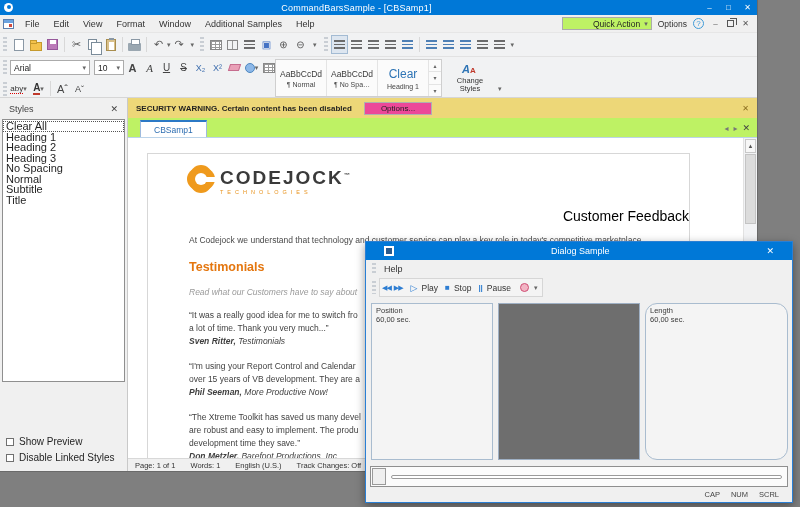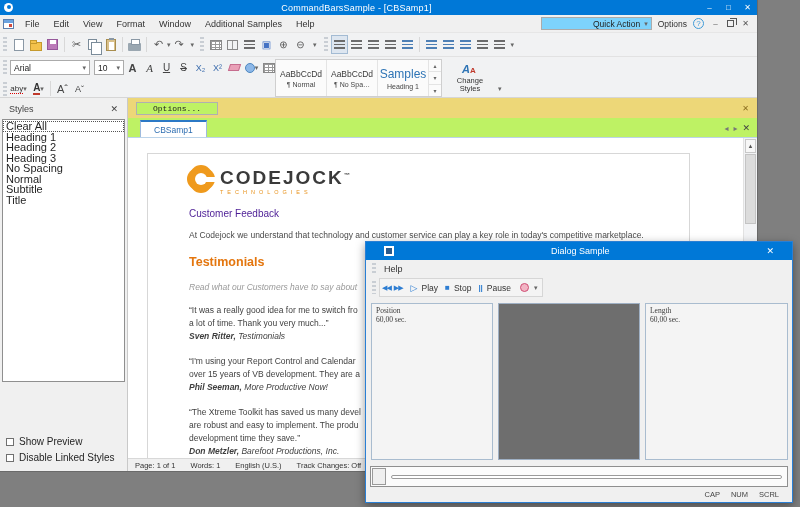--- a/index.html
+++ b/index.html
@@ -14,21 +14,21 @@
   .app-ico::after { content:""; position:absolute; left:3px; top:2px; width:4px; height:4px; border-radius:50%; background:#0078d7; }
   .tb-title { flex:1; text-align:center; letter-spacing:.2px; }
   .wbtn { width:19px; text-align:center; font-size:8px; color:#fff; }
 
   .menubar { height:17px; display:flex; align-items:center; font-size:9px; color:#333; background:#f0f0f0; flex:0 0 auto; }
   .mdi-ico { width:11px; height:10px; border:1px solid #5b7fae; background:#fff; margin:0 4px 0 3px; position:relative; }
   .mdi-ico::before { content:""; position:absolute; left:0; top:0; right:0; height:3px; background:#6ba3e0; }
   .mdi-ico::after { content:""; position:absolute; right:1px; bottom:1px; width:3px; height:3px; background:#d04b3e; }
   .mitem { padding:0 7px; }
   .menu-right { margin-left:auto; display:flex; align-items:center; gap:6px; padding-right:6px; }
-  .qa-combo { width:111px; height:13px; border:1px solid #ababab; background:#7dd3fc; display:flex; align-items:center;
+  .qa-combo { width:90px; height:13px; border:1px solid #ababab; background:#bef264; display:flex; align-items:center;
               justify-content:flex-end; font-size:8.5px; color:#222; padding-right:3px; gap:4px; }
   .qa-combo .car { color:#666; font-size:7px; }
   .help-ico { width:11px; height:11px; border-radius:50%; border:1px solid #3f9bd8; color:#3f9bd8; font-size:8px;
               display:flex; align-items:center; justify-content:center; }
   .mdi-btn { color:#555; font-size:8px; width:11px; text-align:center; }
   .ic-restore { width:7px; height:7px; border:1px solid #555; position:relative; }
   .ic-restore::before { content:""; position:absolute; left:2px; top:-3px; width:6px; height:6px;
                         border-top:1px solid #555; border-right:1px solid #555; }
 
   
@@ -100,41 +100,41 @@
   .sp-item { height:10.5px; line-height:10.5px; padding-left:3px; }
   .sp-item.focused { outline:1px dotted #555; outline-offset:-1px; }
   .sp-spacer { flex:1; }
   .sp-checks { padding:2px 6px 8px 6px; font-size:10px; color:#1f1f1f; }
   .cb-row { display:flex; align-items:center; gap:5px; margin-top:5px; }
   .cb { width:8px; height:8px; border:1px solid #707070; background:#fff; flex:0 0 auto; }
 
   .docside { flex:1; display:flex; flex-direction:column; min-width:0; }
   .secbar { height:20px; background:#edd778; display:flex; align-items:center; font-size:8px; color:#1f1f1f; padding:0 8px; gap:12px; flex:0 0 auto; }
   .sec-msg { font-weight:bold; }
-  .sec-btn { background:#bef264; border:1px solid #b0b0b0; font-size:8px; color:#222; padding:1px 16px;font-family:Liberation Mono, monospace; }
+  .sec-btn { background:#ec4899; border:1px solid #b0b0b0; font-size:8px; color:#222; padding:1px 16px; }
   .sec-x { margin-left:auto; color:#8a6d1f; font-size:8px; }
 
   .tabrow { height:20px; background:#bef264; display:flex; align-items:flex-end; border-bottom:1px solid #bcd4ea; padding-left:12px; flex:0 0 auto; }
   .tab { height:17px; background:#fff; border:1px solid #9ebade; border-bottom:none; border-top:2px solid #2b79c6;
          color:#2b6cb0; font-size:8.5px; display:flex; align-items:center; padding:0 13px; }
   .tab-ctrls { margin-left:auto; display:flex; gap:5px; padding:0 7px 4px 0; color:#777; font-size:8px; align-items:center; }
 
   .viewport { flex:1; background:#fff; position:relative; overflow:hidden; }
   .page { position:absolute; left:19px; top:15px; width:543px; height:620px; background:#fff; border:1px solid #d7d7d7;
           padding:11px 0 0 41px; overflow:hidden; }
   .nowrap { white-space:nowrap; }
   .logo-row { display:flex; align-items:flex-start; gap:7px; }
   .gear { width:24px; height:24px; border-radius:50%; background:#ef9a1d; position:relative; margin-top:2px;
           box-shadow:0 -3px 0 -1px #ef9a1d, 0 3px 0 -1px #ef9a1d, -3px 0 0 -1px #ef9a1d, 3px 0 0 -1px #ef9a1d; }
   .gear::before { content:""; position:absolute; left:6px; top:6px; width:12px; height:12px; border-radius:50%; background:#fff; }
   .gear::after { content:""; position:absolute; right:-2px; top:10px; width:9px; height:5px; background:#fff; }
   .brand { font-size:19px; font-weight:bold; letter-spacing:2px; color:#3a3a3a; line-height:20px; }
   .brand sup { font-size:6px; }
   .brandsub { font-size:5.5px; letter-spacing:4px; color:#e89420; margin-top:1px; }
-  .doc-h1 { margin-top:13px; font-size:10px; color:#4c1d95; }
+  .doc-h1 { margin-top:13px; font-size:14px; color:#000000;text-align:right; }
   .doc-intro { margin-top:11px; font-size:8.5px; color:#4a4a4a; }
   .doc-h2 { margin-top:15px; font-size:12.5px; color:#e4760e; font-weight:bold; }
   .doc-lead { margin-top:13px; font-size:8.5px; font-style:italic; color:#9a9a9a; }
   .quote { margin-top:12px; font-size:8.5px; color:#3f3f3f; line-height:13px; }
   .author { font-weight:bold; font-style:italic; }
   .company { font-style:italic; }
 
   .vscroll { position:absolute; right:0; top:0; width:14px; height:100%; background:#f2f3f5; border-left:1px solid #e2e2e2; }
   .vs-btn { height:14px; margin:1px; border:1px solid #c8c8c8; background:#f7f7f7; display:flex; align-items:center; justify-content:center; font-size:6px; color:#555; }
   .vs-thumb { margin:0 1px; height:70px; background:#dcdcdc; border:1px solid #c4c4c4; }
@@ -153,25 +153,25 @@
   .dlg-menu { height:17px; display:flex; align-items:center; font-size:9px; color:#333; padding-left:3px; gap:5px; flex:0 0 auto; }
   .dlg-toolbar { height:21px; display:flex; align-items:center; padding-left:3px; flex:0 0 auto; }
   .dtb-strip { display:flex; align-items:center; gap:3px; border:1px solid #d6d6d6; height:19px; padding:0 5px 0 2px; background:#f4f4f4; }
   .t-blue { color:#2d7dd2; }
   .t-rw { font-size:7px; letter-spacing:-1px; }
   .t-play { font-size:9px; }
   .t-stop { font-size:8px; }
   .t-pause { font-size:8px; font-weight:bold; }
   .t-label { font-size:8.5px; color:#333; margin:0 4px 0 1px; }
   .t-rec { width:9px; height:9px; border-radius:50%; background:#f2b4c4; border:1px solid #cf4e74; margin:0 2px; }
-  .dlg-body { flex:1; display:flex; padding:5px 4px 2px 5px; gap:5px; min-height:0;font-family:Liberation Serif, serif; }
+  .dlg-body { flex:1; display:flex; padding:5px 4px 2px 5px; gap:5px; min-height:0; }
   .pnl { border:1px solid #a9bccf; background:#f4f4f4; font-size:7.5px; color:#3a3a3a; padding:2px 4px; line-height:9px; }
   .pnl-left { width:122px; flex:0 0 auto; }
   .pnl-center { width:142px; flex:0 0 auto; background:#6e6e6e; border:1px solid #9fb0c4; }
-  .pnl-right { flex:1; }
+  .pnl-right { flex:1;border-radius:12px; }
   .dlg-slider { height:21px; margin:4px 4px 0 4px; border:1px solid #8f8f8f; background:#fbfbfb; display:flex; align-items:center; flex:0 0 auto; }
   .sl-thumb { width:14px; height:17px; border:1px solid #9a9a9a; background:#efefef; margin-left:1px; flex:0 0 auto; }
   .sl-channel { flex:1; height:4px; border:1px solid #9a9a9a; border-radius:2px; margin:0 5px; background:#fff; }
   .dlg-status { height:15px; display:flex; align-items:center; justify-content:flex-end; gap:11px;
                 font-size:7.5px; color:#444; padding-right:13px; flex:0 0 auto; }
 </style>
 </head>
 <body>
 
 <div class="desktop">
@@ -359,21 +359,21 @@
       <div class="gallery">
         <span class="gcell">
           <span class="gprev">AaBbCcDd</span>
           <span class="glabel">¶ Normal</span>
         </span>
         <span class="gcell">
           <span class="gprev">AaBbCcDd</span>
           <span class="glabel">¶ No Spa…</span>
         </span>
         <span class="gcell">
-          <span class="gprev-h1">Samples</span>
+          <span class="gprev-h1">Clear</span>
           <span class="glabel">Heading 1</span>
         </span>
         <span class="gscroll">
           <span class="gs-btn">▴</span>
           <span class="gs-btn">▾</span>
           <span class="gs-btn" style="border-bottom:none;">▾</span>
         </span>
       </div>
 
       <div class="chst">
@@ -413,20 +413,21 @@
           <div class="cb-row">
             <span class="cb"></span>
             <span>Disable Linked Styles</span>
           </div>
         </div>
       </div>
 
       <div class="docside">
 
         <div class="secbar">
+          <span class="sec-msg">SECURITY WARNING. Certain content has been disabled</span>
           <span class="sec-btn">Options...</span>
           <span class="sec-x">✕</span>
         </div>
 
         <div class="tabrow">
           <span class="tab">CBSamp1</span>
           <span class="tab-ctrls">
             <span>◂</span>
             <span>▸</span>
             <span style="font-size:9px;color:#444;">✕</span>

